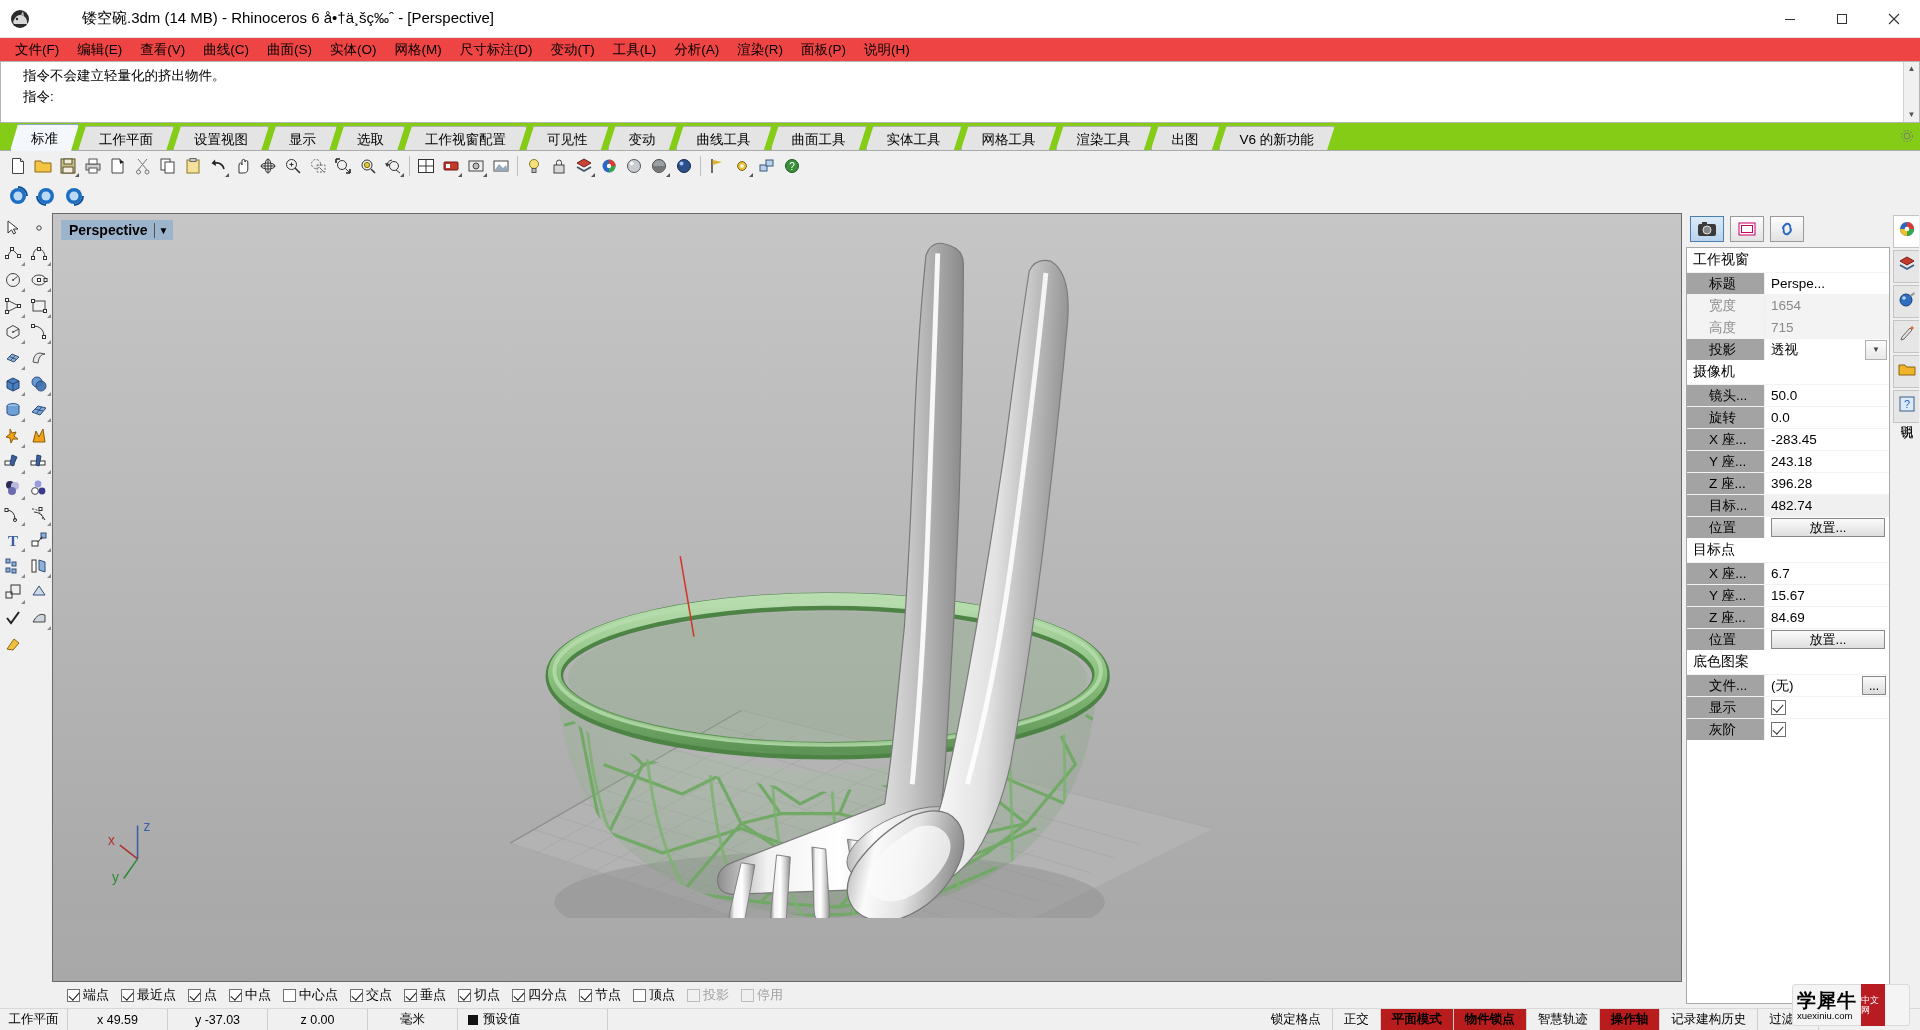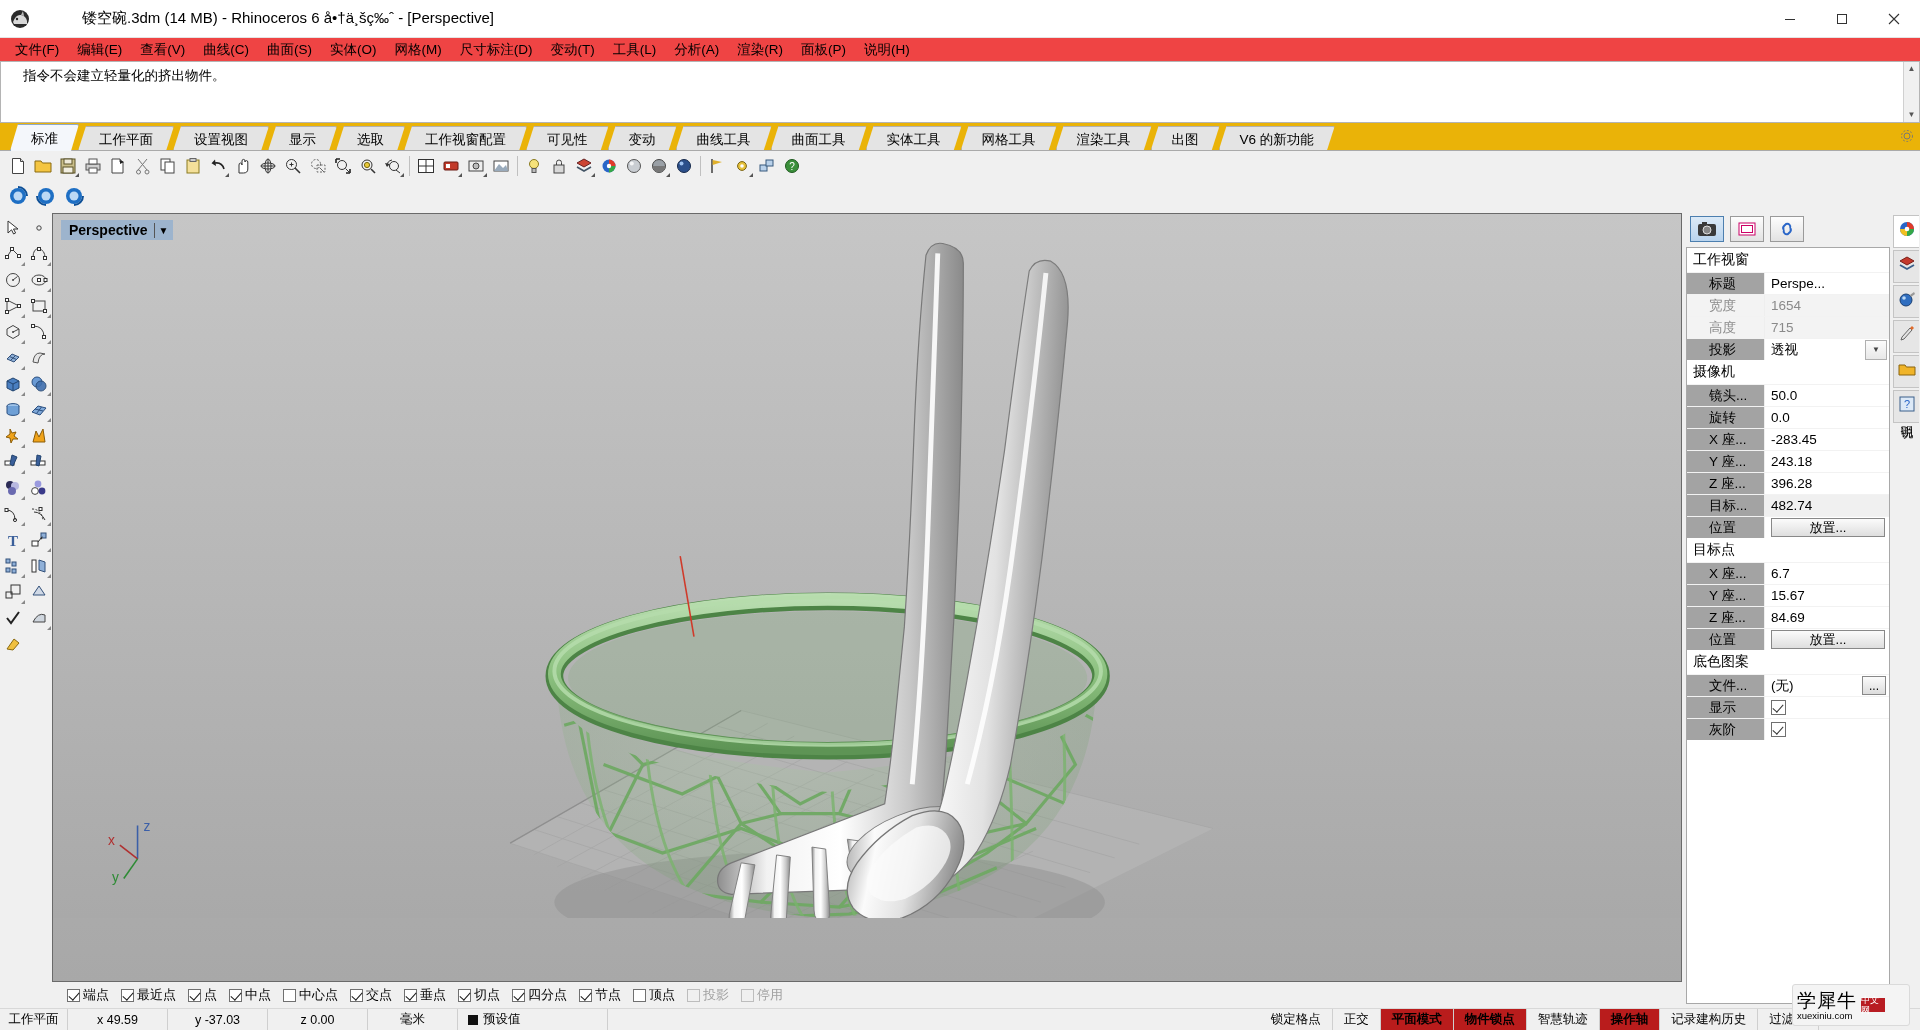--- a/index.html
+++ b/index.html
@@ -25,21 +25,21 @@
 
   
   .cmdarea { background:#ffffff; border:1px solid #b4b4b4; margin:0 0 0 0; flex:0 0 62px; display:flex; position:relative; }
   .cmdlines { flex:1; padding:0 6px; overflow:hidden;margin-left:16px; }
   .cmdline { font-size:13.5px; line-height:21px; white-space:nowrap; color:#000; height:21px; overflow:hidden;}
   .cmdline.clip { height:12px; line-height:12px; margin-top:-9px; overflow:hidden; color:#000;}
   .cmd-scroll { width:16px; background:#f0f0f0; border-left:1px solid #d0d0d0; display:flex; flex-direction:column; justify-content:space-between; align-items:center; }
   .cmd-scroll .arr { font-size:8px; color:#555; height:14px; line-height:14px;}
 
   
-  .tabbar { height:28px; display:flex; align-items:flex-end; background:#eab308; flex:0 0 28px; padding-left:10px; position:relative;}
+  .tabbar { height:28px; display:flex; align-items:flex-end; background:#84cc16; flex:0 0 28px; padding-left:10px; position:relative;}
   .tabbar::after{content:"";position:absolute;left:0;right:0;bottom:0;height:1px;background:#aaa;}
   .tab { height:25px; line-height:25px; padding:0 14px; font-size:13.5px; background:#e4e4e4;
          border:1px solid #b0b0b0; border-bottom:none; margin-right:-1px;
          border-top-left-radius:2px; border-top-right-radius:2px;
          transform:skewX(0deg); position:relative; white-space:nowrap;
          clip-path: polygon(8px 0, 100% 0, calc(100% - 8px) 100%, 0 100%); padding:0 20px;}
   .tab.active { background:#f4f7fb; height:27px; line-height:27px; z-index:5; border-color:#8ea9c4;}
   .gear-right { margin-left:auto; margin-right:6px; align-self:center; color:#666; }
 
   
@@ -110,23 +110,23 @@
           background:#e6e6e6; border:1px solid #c4c4c4; border-right:none; margin-bottom:2px;}
   .vtab.active { background:#fff; }
   .vtab .vtxt { font-size:12.5px; line-height:13px; writing-mode:vertical-rl; text-orientation:upright; margin-top:2px;}
   .vtab .vico { width:20px;height:20px; display:flex;align-items:center;justify-content:center;}
 
   
   .wm { position:absolute; right:10px; bottom:4px; width:118px; height:42px;
         background:#f4f4f4; border:1px solid #dadada; border-radius:3px;
         display:flex; align-items:center; padding:2px 4px; }
   .wm-left { display:flex; flex-direction:column; }
-  .wm-cn { font-size:19px; font-weight:normal; letter-spacing:1px; line-height:20px; font-family:"DejaVu Sans", sans-serif;}
+  .wm-cn { font-size:19px; font-weight:bold; letter-spacing:1px; line-height:20px; font-family:"DejaVu Sans", sans-serif;}
   .wm-en { font-size:9.5px; letter-spacing:0px; line-height:11px;}
-  .wm-badge { width:24px;height:14px;background:#b81c22;color:#fff;font-size:9px;line-height:10px;
+  .wm-badge { width:24px;height:42px;background:#b81c22;color:#fff;font-size:9px;line-height:10px;
               display:flex;flex-direction:column;align-items:center;justify-content:center; margin-left:4px;}
 
   
   .statusbar { height:22px; flex:0 0 22px; background:#f0f0f0; display:flex; align-items:stretch; font-size:12.5px;
                border-top:1px solid #d8d8d8;}
   .sb { display:flex;align-items:center;justify-content:center; border-right:1px solid #cfcfcf; padding:0 10px; white-space:nowrap;}
   .sb.cplane { width:68px; }
   .sb.coord { width:100px; }
   .sb.units { width:90px; }
   .sb.layer { width:150px; justify-content:flex-start;}
@@ -186,20 +186,21 @@
     <div class="menuitem">面板(P)</div>
     <div class="menuitem">说明(H)</div>
   </div>
 
   <div class="cmdarea">
     <div class="cmdlines">
       <div class="cmdline clip">
         
       </div>
       <div class="cmdline">指令不会建立轻量化的挤出物件。</div>
+      <div class="cmdline">指令:</div>
     </div>
     <div class="cmd-scroll">
       <div class="arr">▲</div>
       <div class="arr">▼</div>
     </div>
   </div>
 
   <div class="tabbar">
     <div class="tab active">标准</div>
     <div class="tab">工作平面</div>

